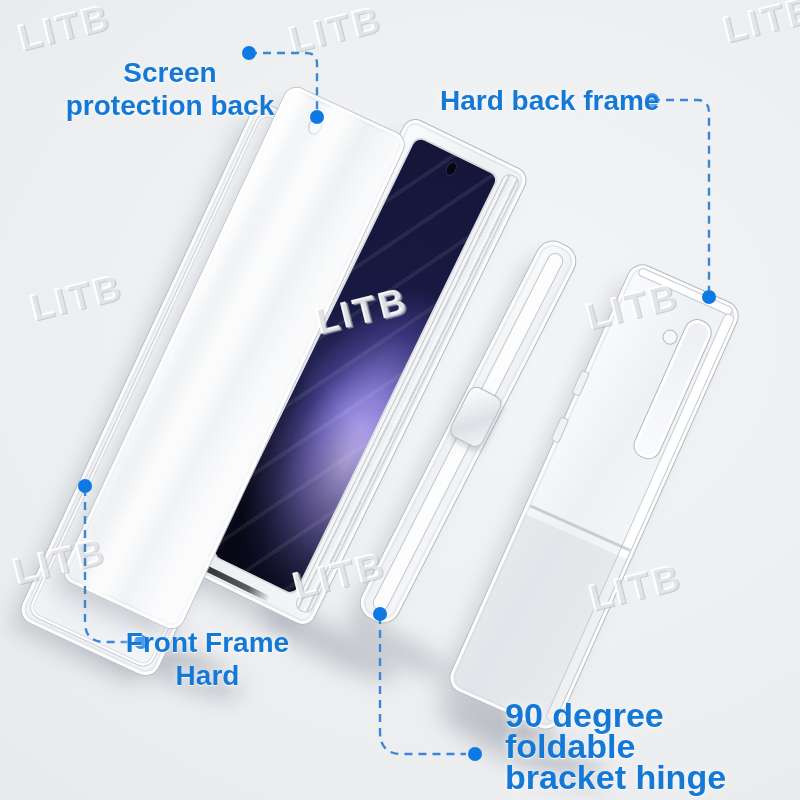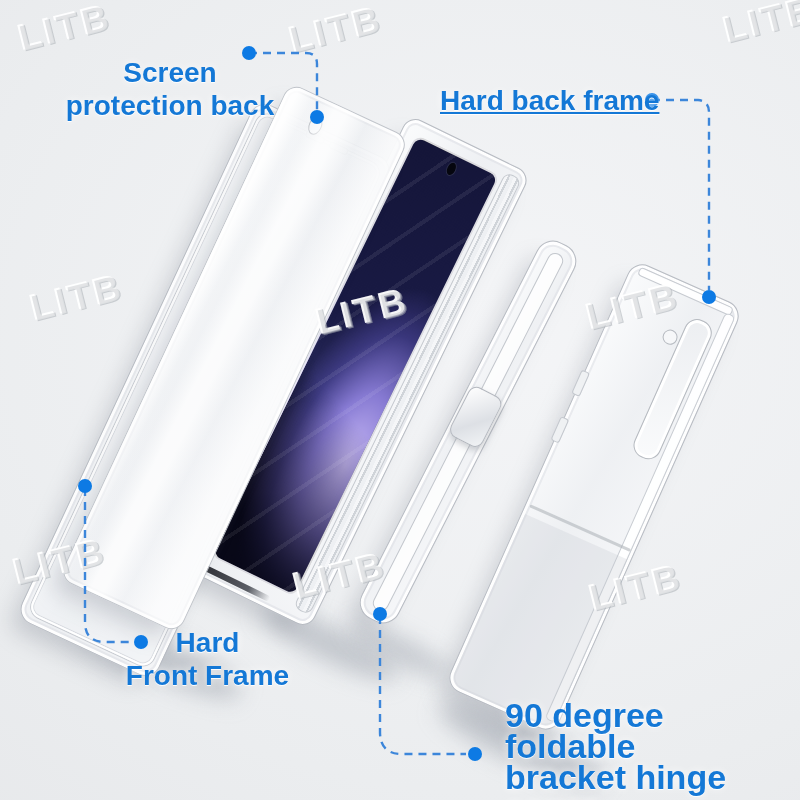--- a/index.html
+++ b/index.html
@@ -99,21 +99,21 @@
   .film-hole{position:absolute; left:34px; top:18px; width:11px; height:17px; border-radius:50%;
     background:rgba(248,250,252,0.92); border:1.5px solid #aeb2b8;}
   
   .connectors{position:absolute; inset:0; z-index:12; pointer-events:none;}
   .dash{fill:none; stroke-width:2.4; stroke-dasharray:8 6;}
   
   .label{position:absolute; z-index:13; color:var(--label-blue,#1478d6); font-weight:bold;
     font-size:28px; line-height:33px;
     text-shadow:0 1px 0 rgba(255,255,255,0.9), 0 0 8px rgba(255,255,255,0.8);}
   .lbl-film{left:40px; top:36px; width:260px; text-align:center;margin-top:20px;}
-  .lbl-back{left:440px; top:84px; width:240px;text-decoration:underline;}
+  .lbl-back{left:440px; top:84px; width:240px;}
   .lbl-front{left:95px; top:626px; width:225px; text-align:center;}
   .lbl-hinge{left:505px; top:700px; width:280px; font-size:34px; line-height:31px;}
 </style>
 </head>
 <body>
 
 <div class="stage" style="--label-blue: #1478d6; --connector-blue: #3c86da; --dot-blue: #0d7ae4; --bg-light: #f4f5f7; --bg-mid: #ebedef; --bg-dark: #e1e2e5; --screen-navy: #141538; --screen-purple: #8d7fd8; --screen-lavender: #c6b8f2;">
 
   <div class="watermarks">
       <span class="wm" style="left: 65px; top: 28px; transform: translate(-50%, -50%) rotate(-14deg);">LITB</span>
@@ -190,21 +190,21 @@
   </svg>
 
   <div class="label lbl-film">
     <div>Screen</div>
     <div>protection back</div>
   </div>
   <div class="label lbl-back">
     <div>Hard back frame</div>
   </div>
   <div class="label lbl-front">
+    <div>Front Frame</div>
     <div>Hard</div>
-    <div>Front Frame</div>
   </div>
   <div class="label lbl-hinge">
     <div>90 degree foldable</div>
     <div>bracket hinge cover</div>
   </div>
 
 </div>
 
 </body></html>

